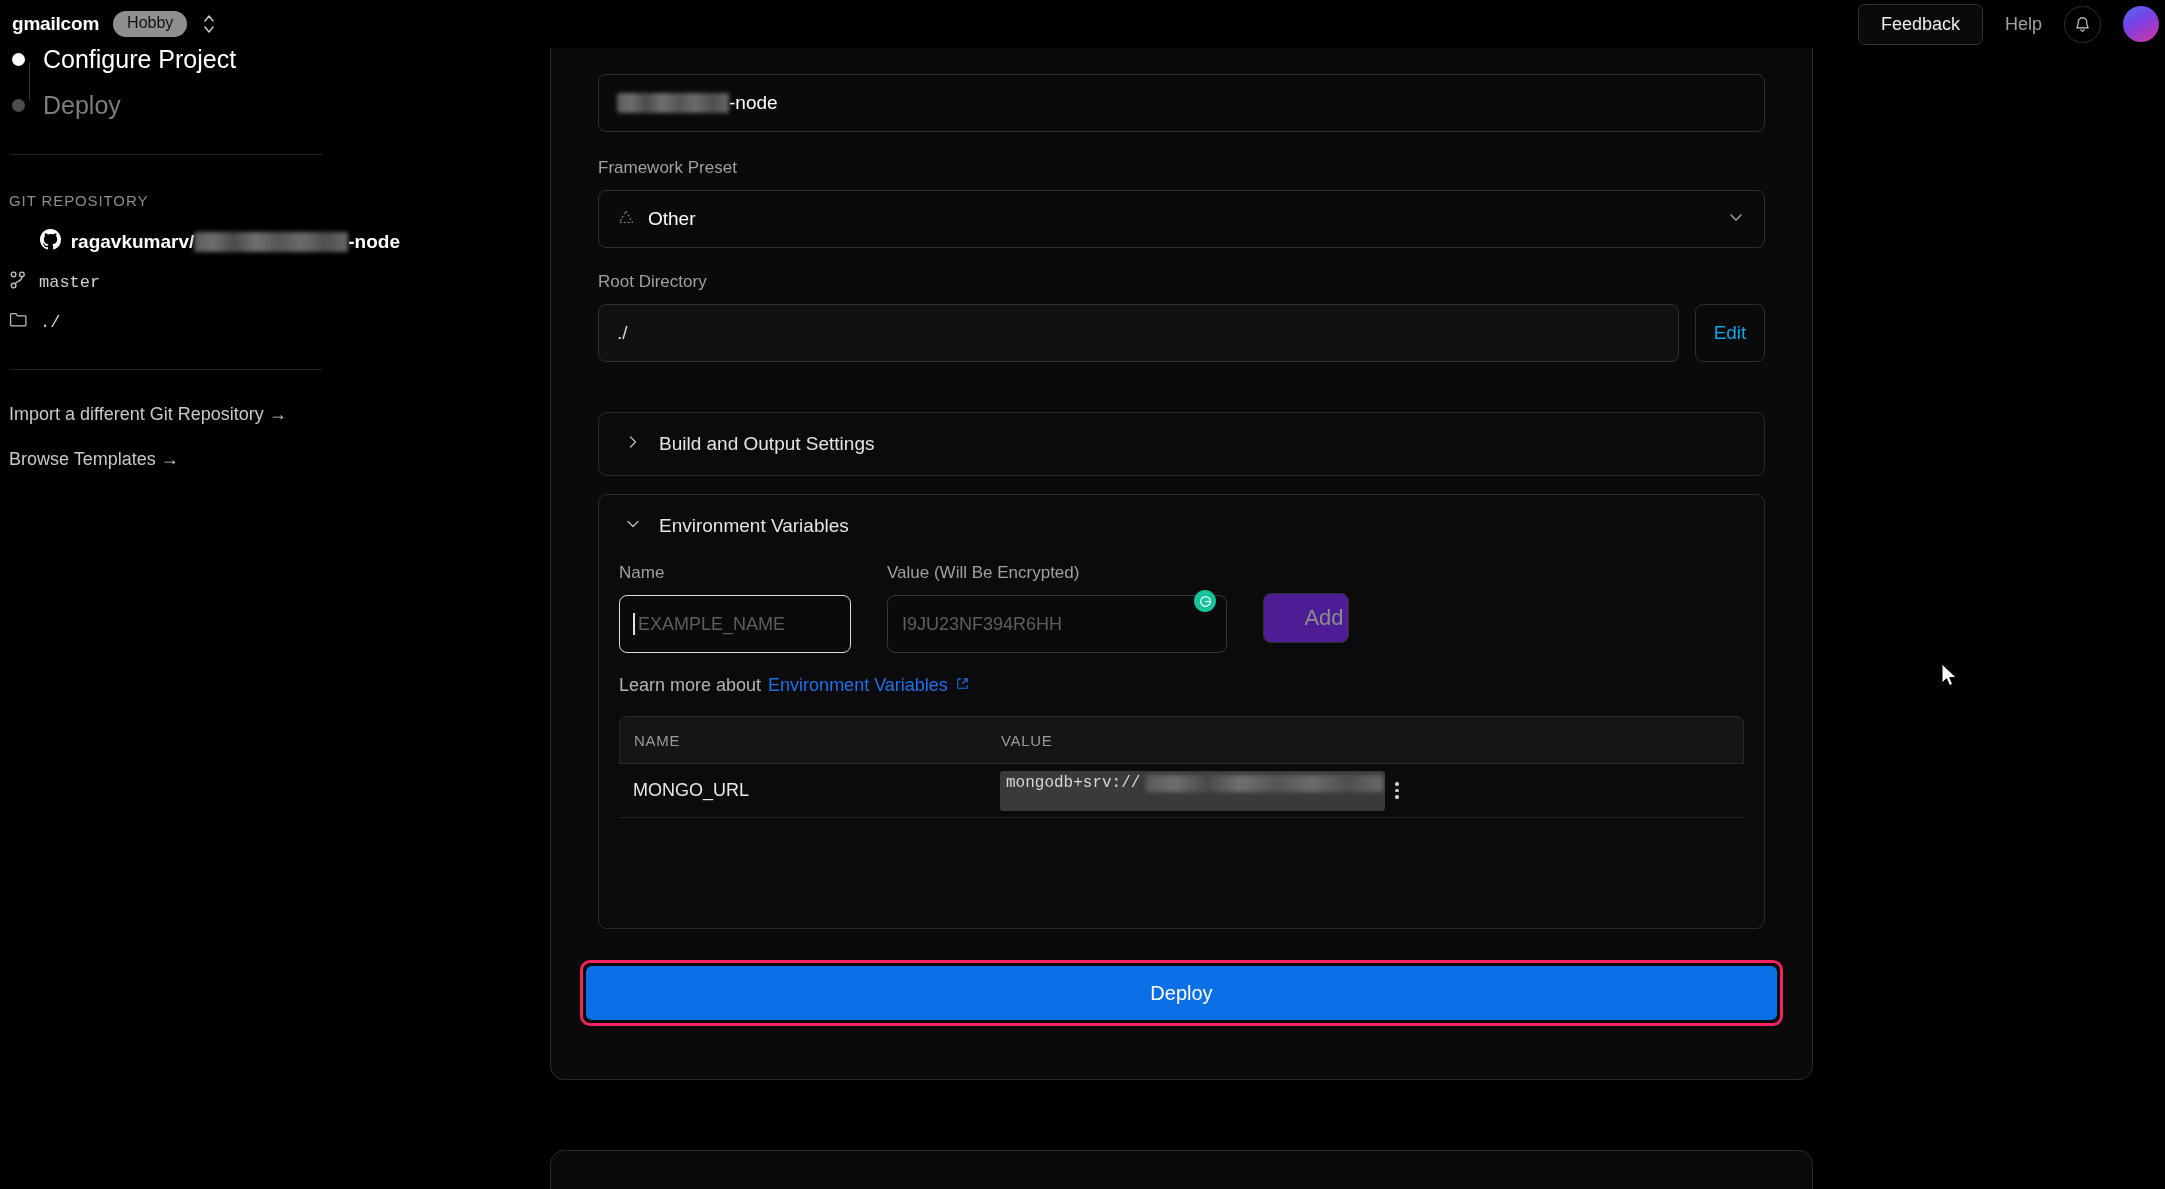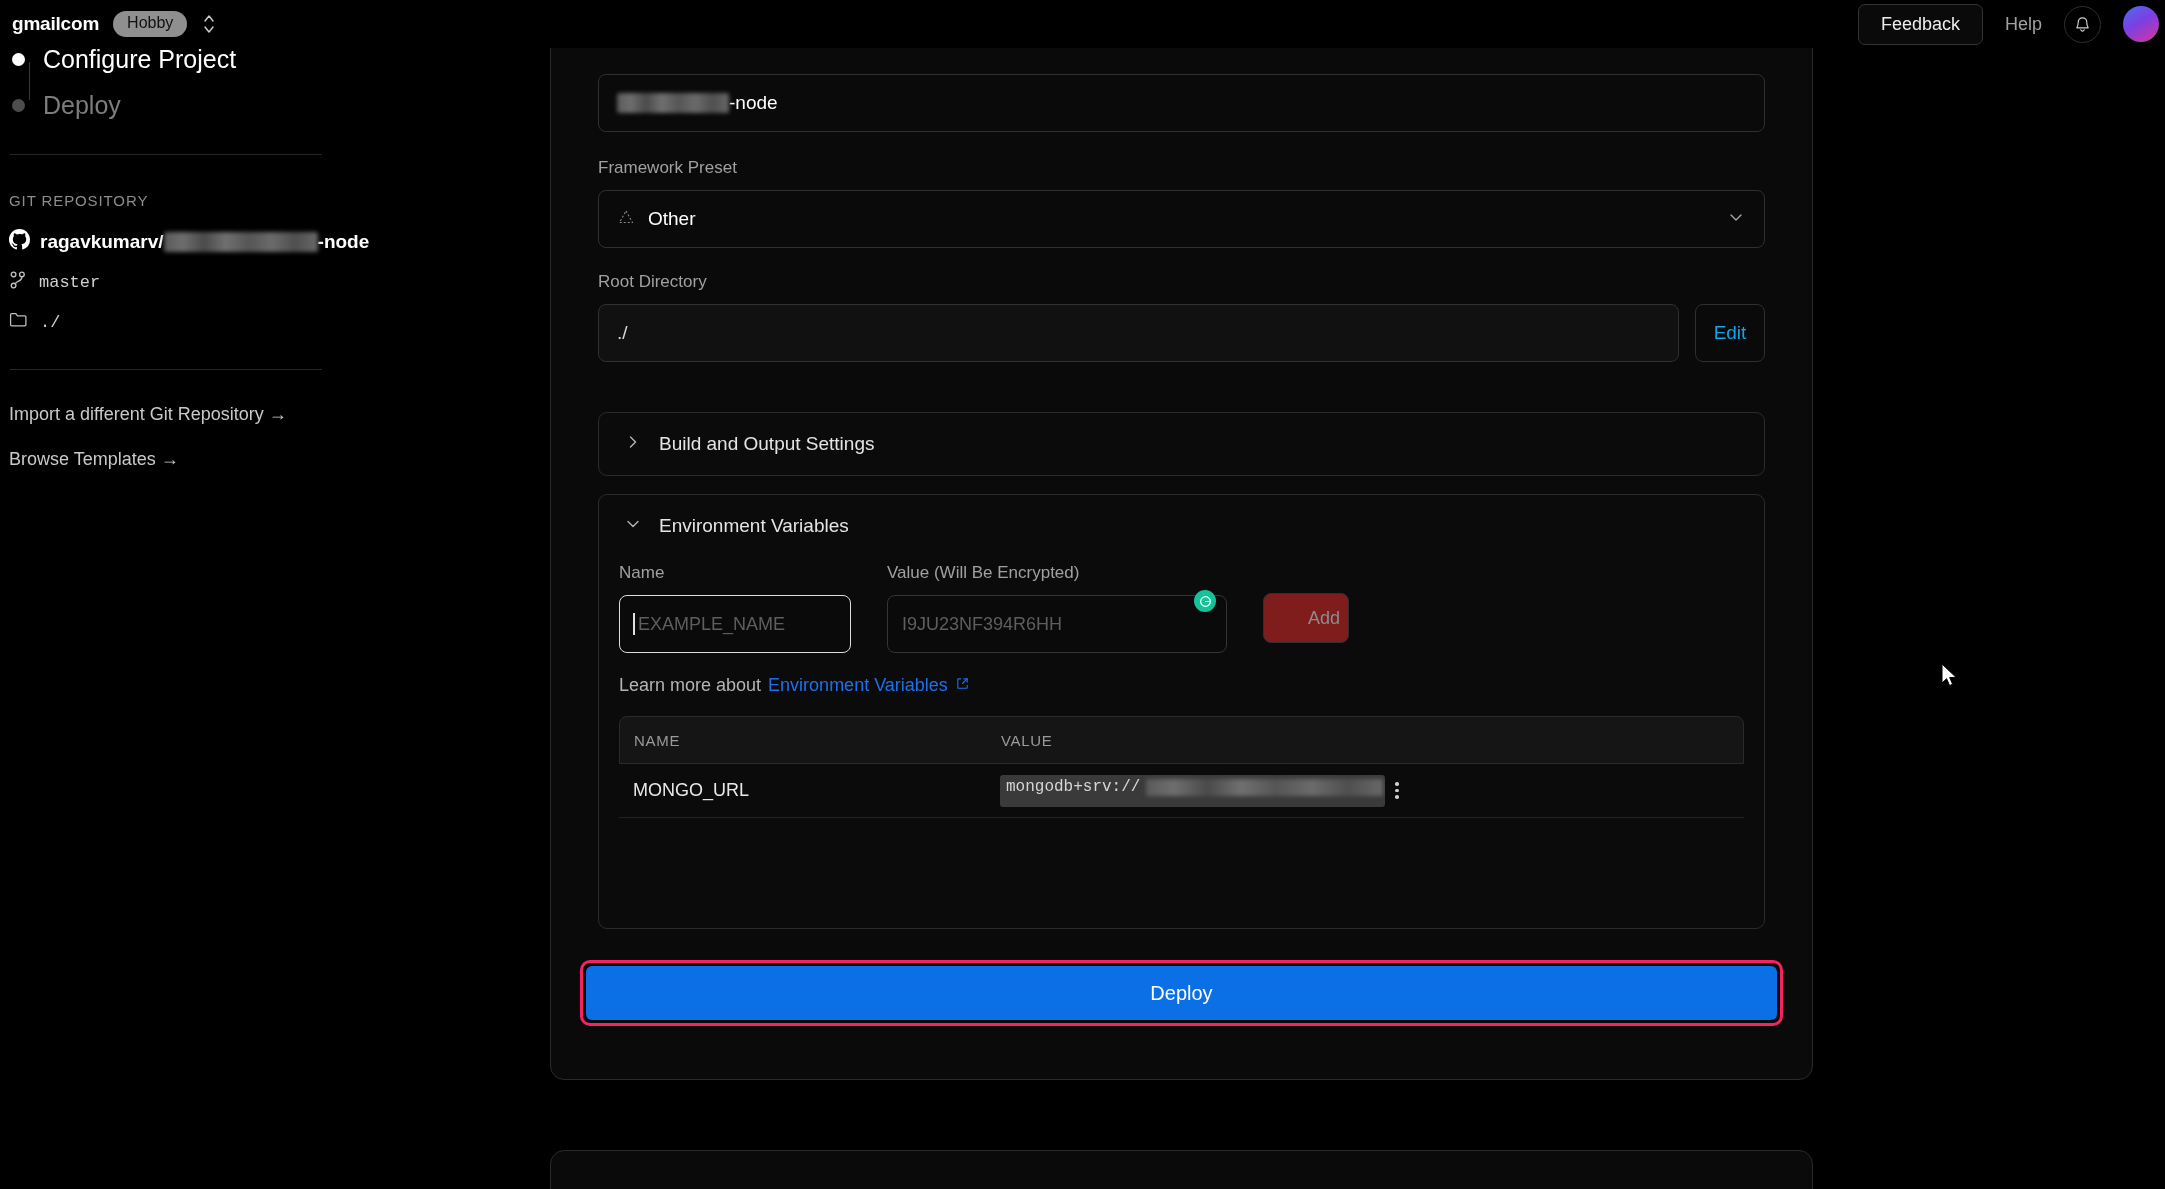--- a/index.html
+++ b/index.html
@@ -79,20 +79,21 @@
     height: 1px; background: #262626;
     margin: 26px 0 0 10px; width: 312px;
   }
   .sb-section-title {
     color: #8d8d8d; font-size: 15px; letter-spacing: 0.9px;
     margin: 37px 0 0 9px;
   }
   .repo-row {
     display: flex; align-items: center; gap: 10px;
     margin: 20px 0 0 9px;
+    justify-content: flex-end;
   }
   .repo-name {
     font-size: 19px; color: #ffffff; font-weight: 700;
     display: flex; align-items: center;
   }
   .redact {
     display: inline-block; vertical-align: middle;
     background: linear-gradient(90deg,#5a5a5a 0%,#6e6e6e 12%,#4a4a4a 26%,#707070 40%,
                 #555555 55%,#6b6b6b 70%,#4f4f4f 85%,#686868 100%);
     filter: blur(2.2px);
@@ -185,22 +186,22 @@
     position: absolute; left: 13px;
   }
   .grammarly {
     position: absolute; right: 10px; top: -6px;
     width: 22px; height: 22px; border-radius: 50%;
     background: #15c39a; display: flex; align-items: center;
     justify-content: center;
   }
   .add-btn {
     width: 86px; height: 50px; border-radius: 8px;
-    border: 1px solid #303030; background: #7f1d1d;
-    color: #8d8d8d; font-size: 18px; cursor: pointer;
+    border: 1px solid #303030; background: #4c1d95;
+    color: #8d8d8d; font-size: 22px; cursor: pointer;
     font-family: inherit; margin-top: 30px; padding-left: 36px;
   }
   .learn-row {
     margin: 22px 0 0 20px; color: #b4b4b4; font-size: 18px;
     display: flex; align-items: center; gap: 7px;
   }
   .learn-link { color: #1f6feb; cursor: pointer; }
   .ext-icon { display: inline-block; }
 
   .env-table {
@@ -217,21 +218,21 @@
     border-bottom: 1px solid #232323;
   }
   .td-name {
     width: 381px; padding-left: 14px;
     color: #e8e8e8; font-size: 18px;
   }
   .td-value { flex: 1; display: flex; align-items: center; }
   .mongo-chip {
     background: #3a3a3a; border-radius: 3px;
     font-family: "Liberation Mono", monospace; font-size: 16px;
-    color: #d6d6d6; padding: 3px 2px 11px 6px;
+    color: #d6d6d6; padding: 3px 2px 19px 6px;
     display: flex; align-items: flex-end;
     width: 385px; overflow: hidden; white-space: nowrap;
   }
   .kebab {
     margin-left: 10px; display: flex; flex-direction: column;
     gap: 3px; cursor: pointer;
   }
   .kebab i { width: 3.5px; height: 3.5px; border-radius: 50%; background: #cfcfcf; display:block; }
 
   .deploy-wrap {

